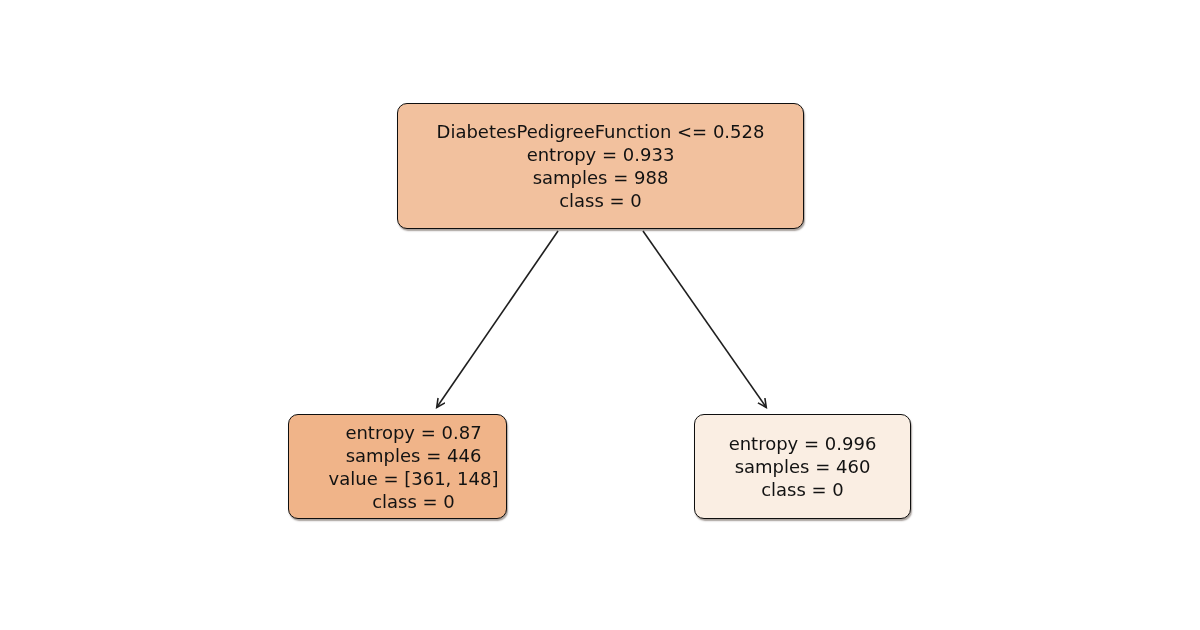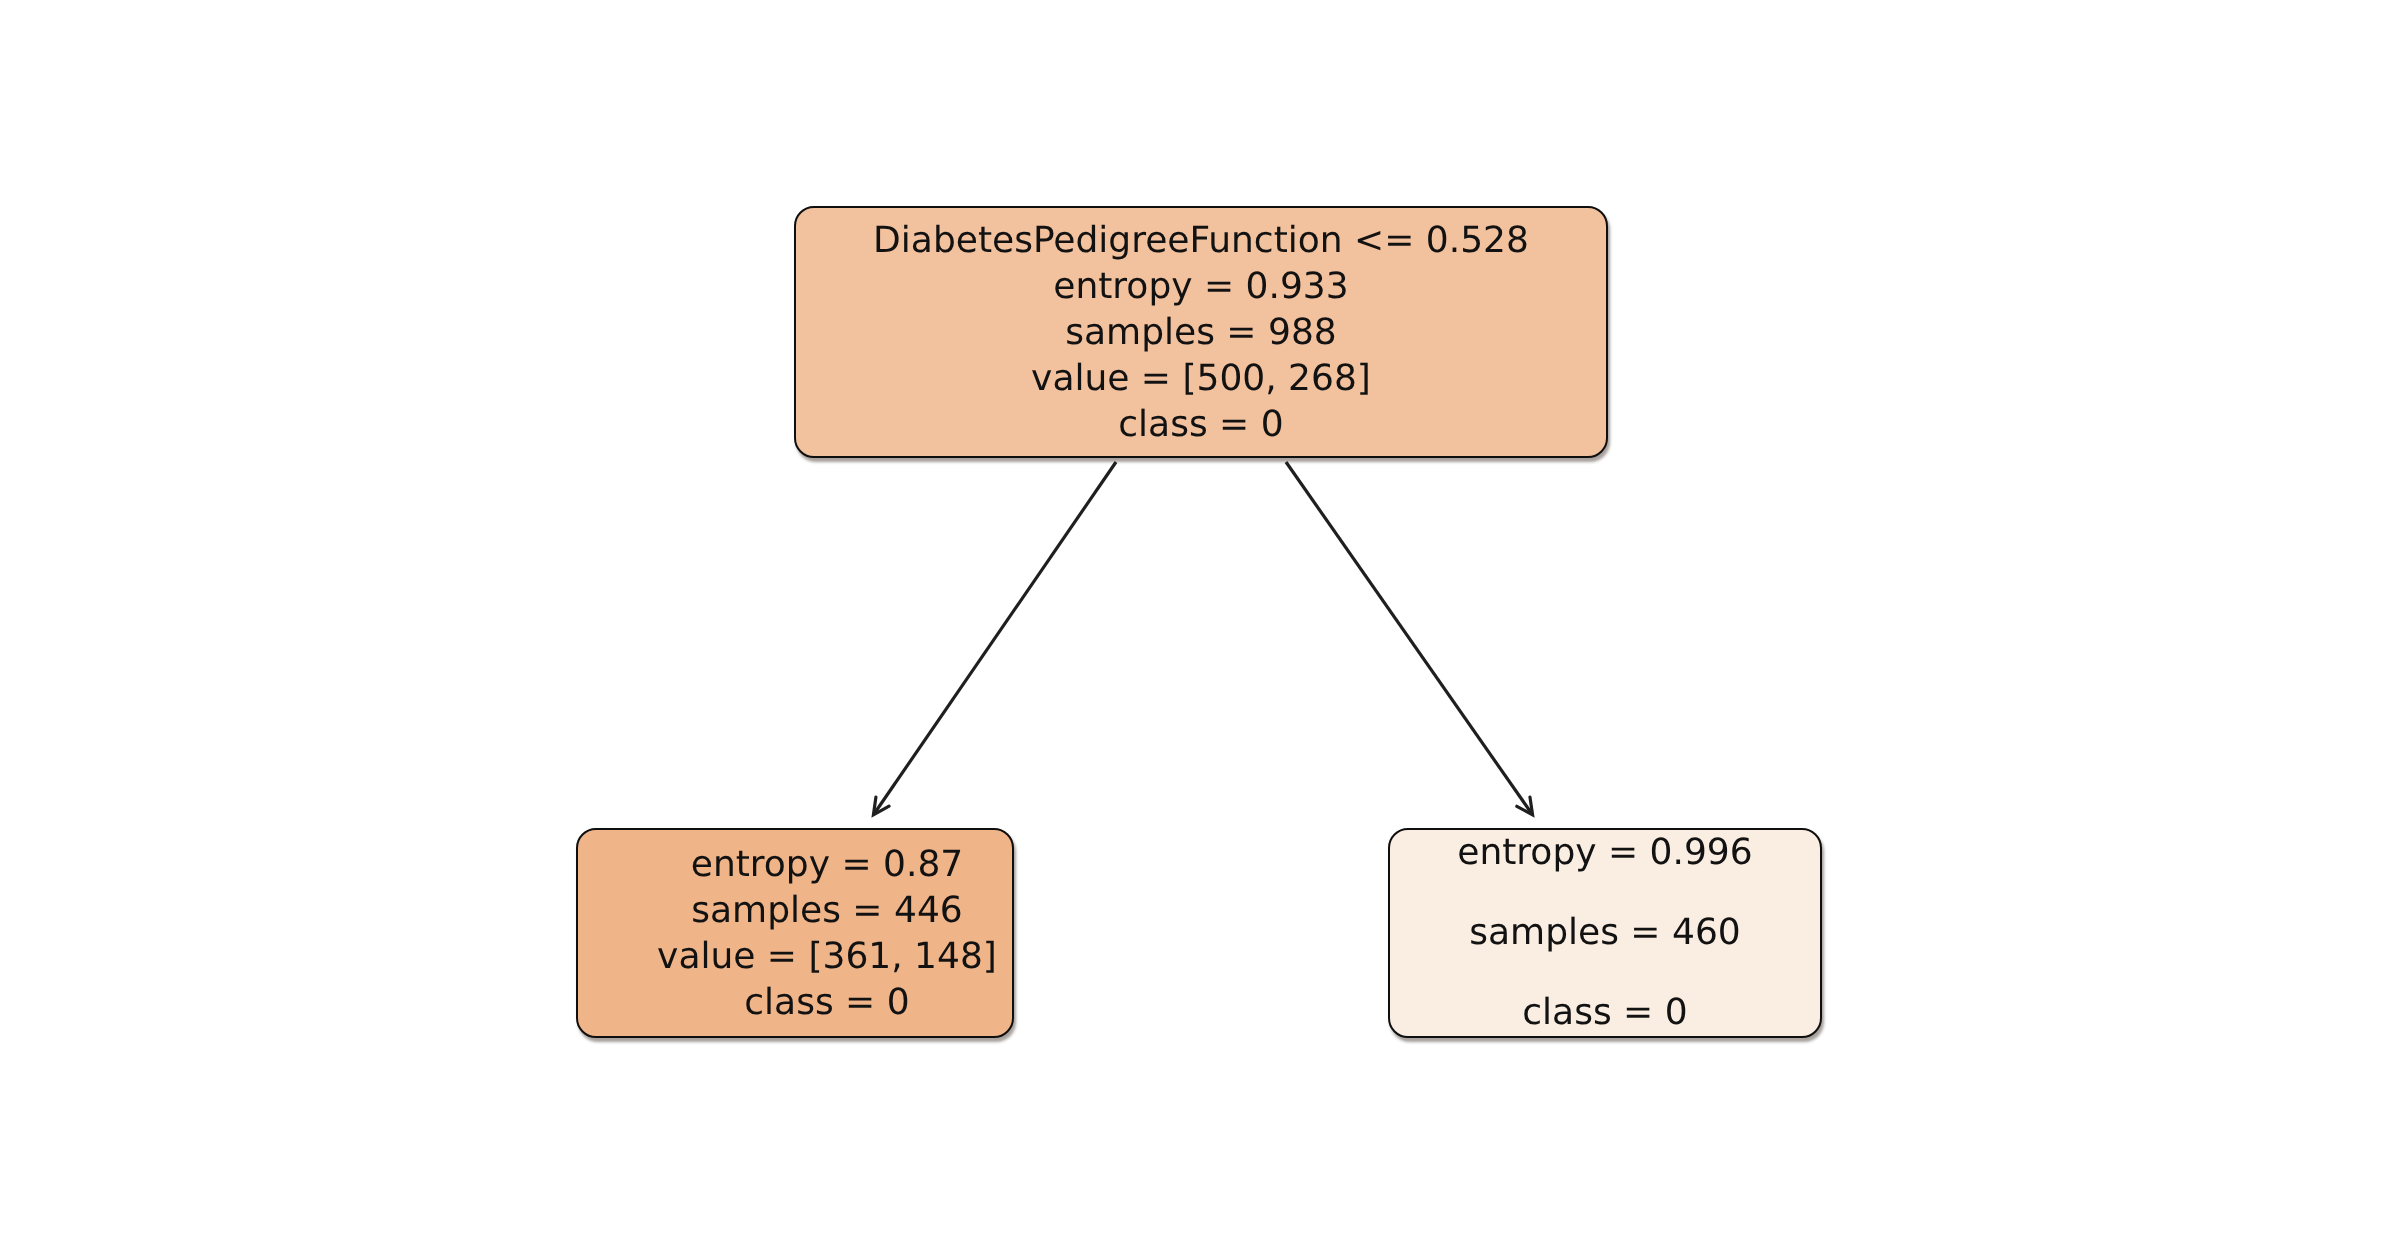--- a/index.html
+++ b/index.html
@@ -52,21 +52,20 @@
     top: 414px;
     width: 219px;
     height: 105px;
     padding-left: 32px;
   }
   .node-right {
     left: 694px;
     top: 414px;
     width: 217px;
     height: 105px;
-    justify-content: space-between;
   }
   .node .line {
     white-space: nowrap;
   }
 </style>
 </head>
 <body>
 
 <div class="canvas">
 
@@ -77,21 +76,20 @@
       </marker>
     </defs>
     <line x1="558" y1="231" x2="437" y2="407" stroke="#1f1f1f" marker-end="url(#arrowhead)"></line>
     <line x1="643" y1="231" x2="766" y2="407" stroke="#1f1f1f" marker-end="url(#arrowhead)"></line>
   </svg>
 
   <div class="node node-root" style="background-color: rgb(242, 193, 158);">
     <div class="line">DiabetesPedigreeFunction &lt;= 0.528</div>
     <div class="line">entropy = 0.933</div>
     <div class="line">samples = 988</div>
-    <div class="line">value = [500, 268]</div>
     <div class="line">class = 0</div>
   </div>
 
   <div class="node node-left" style="background-color: rgb(240, 180, 137);">
     <div class="line">entropy = 0.87</div>
     <div class="line">samples = 446</div>
     <div class="line">value = [361, 148]</div>
     <div class="line">class = 0</div>
   </div>
 

